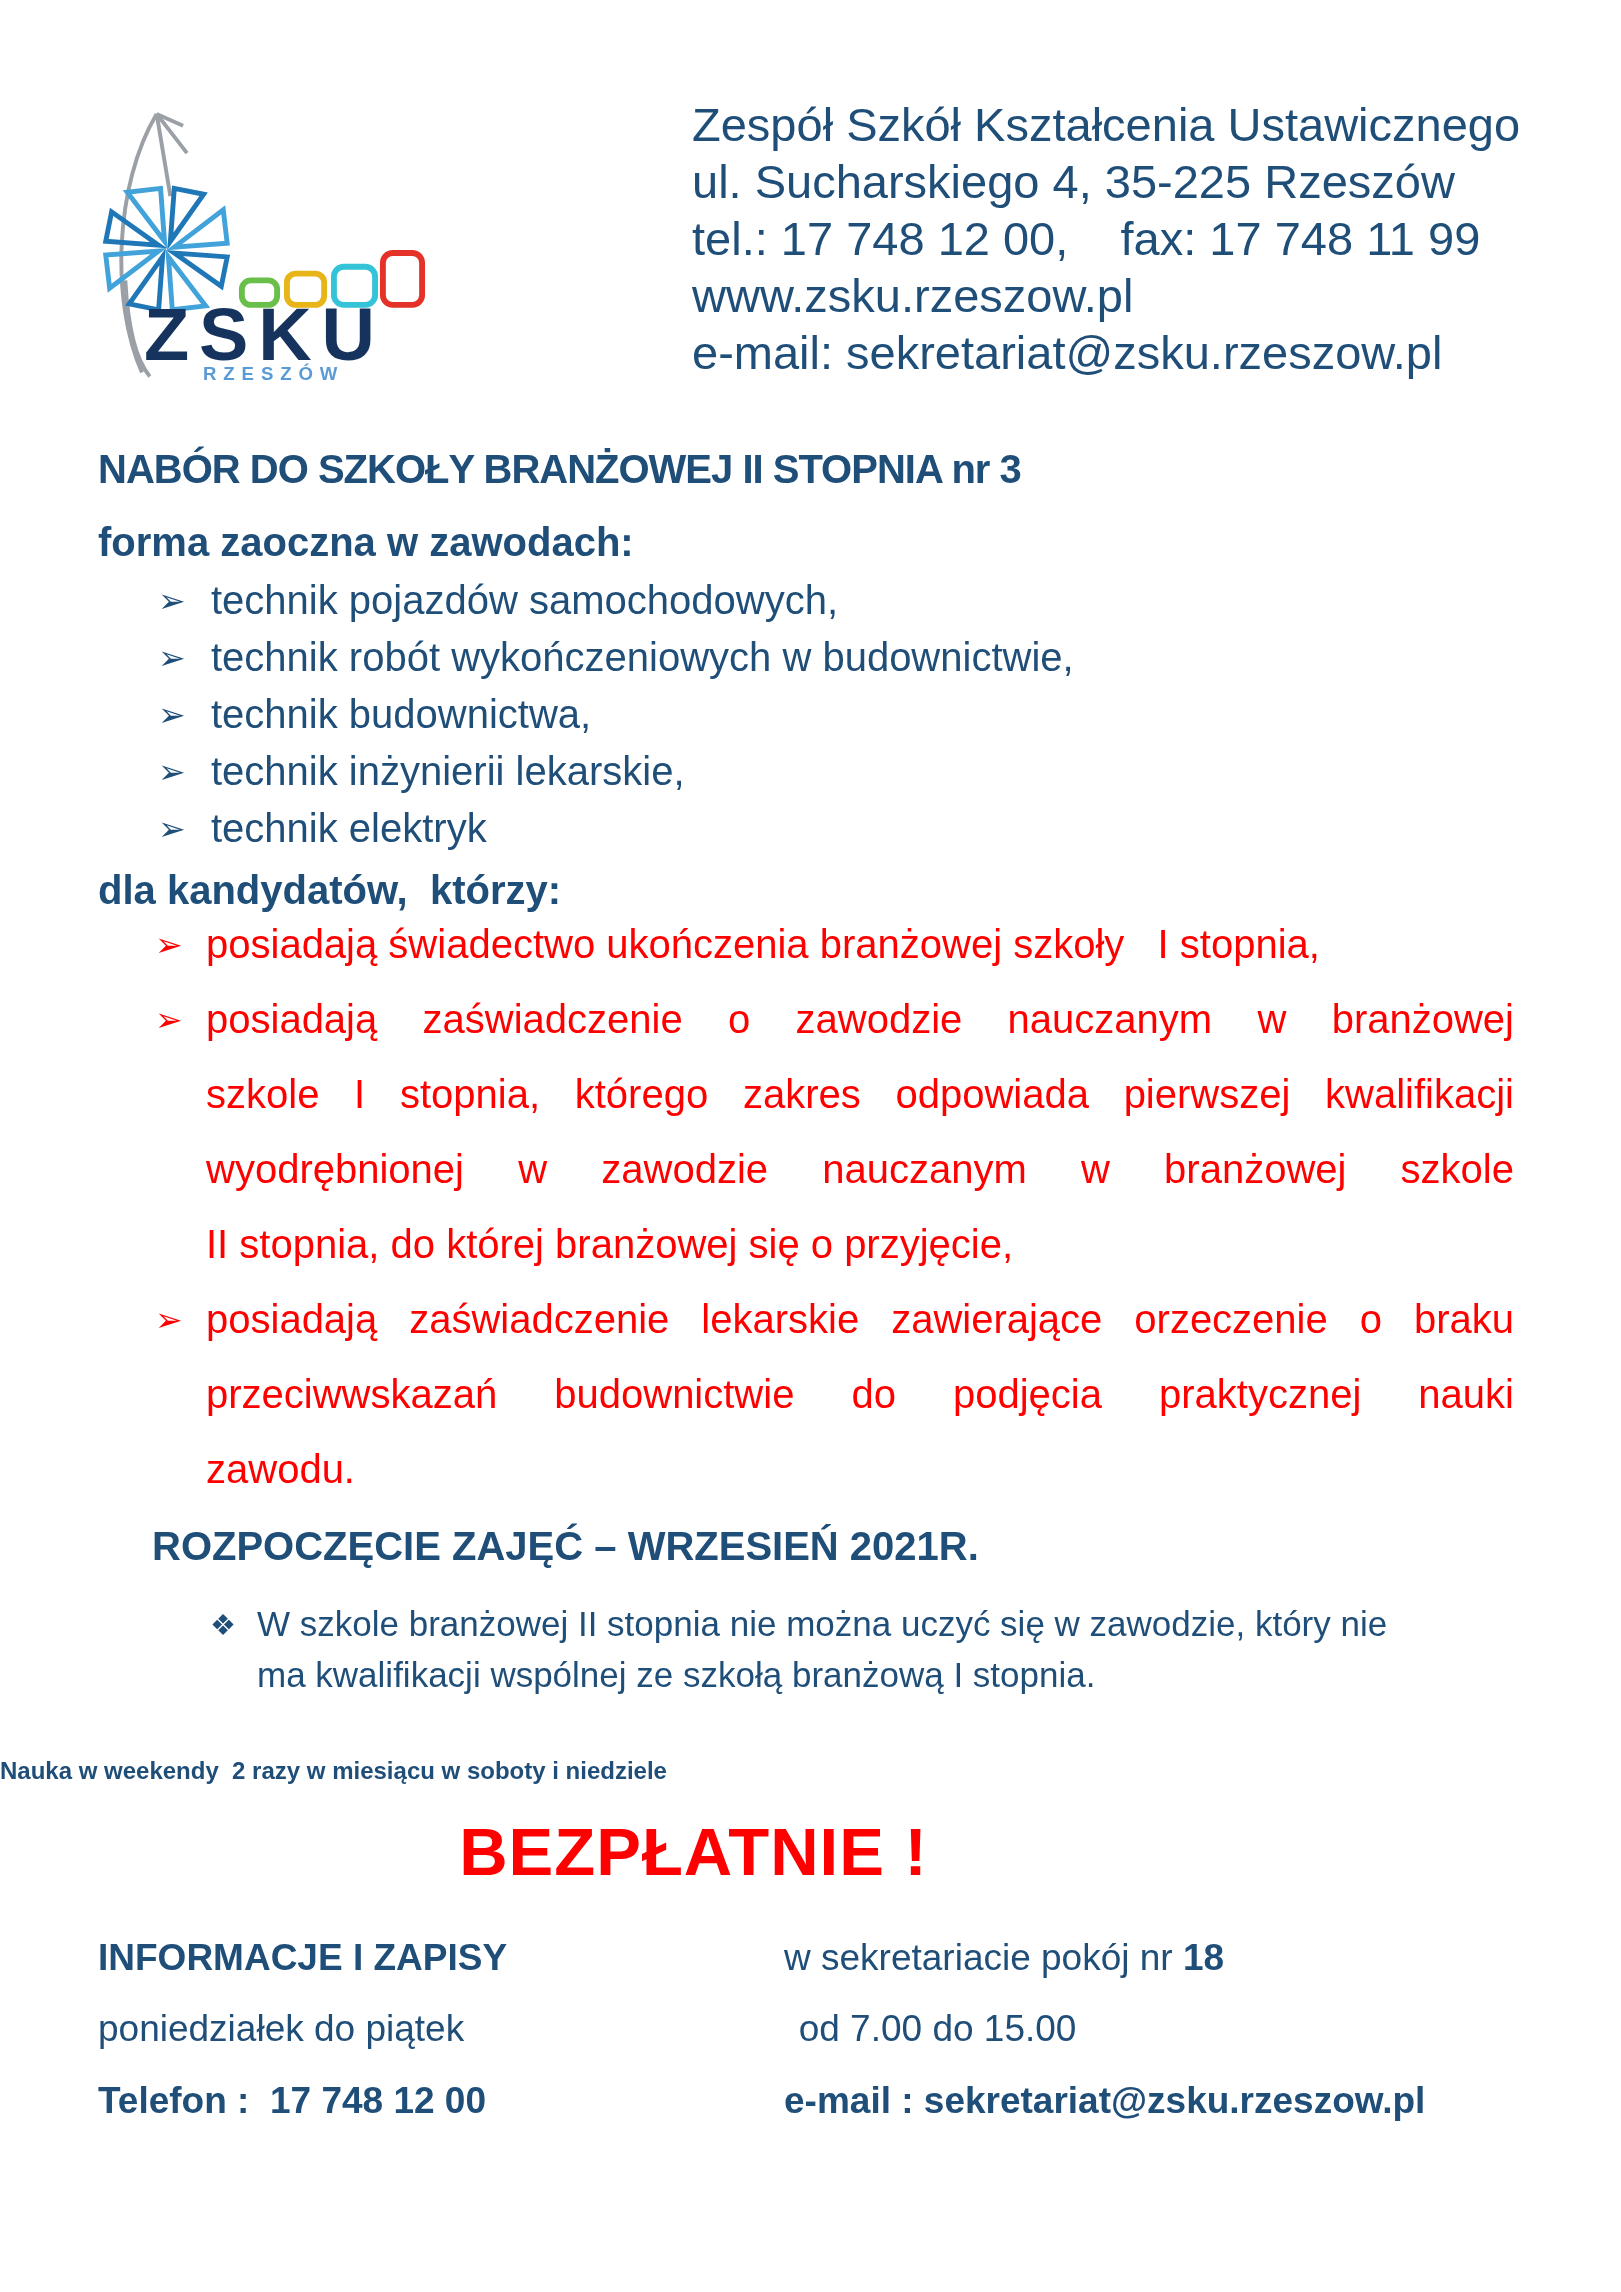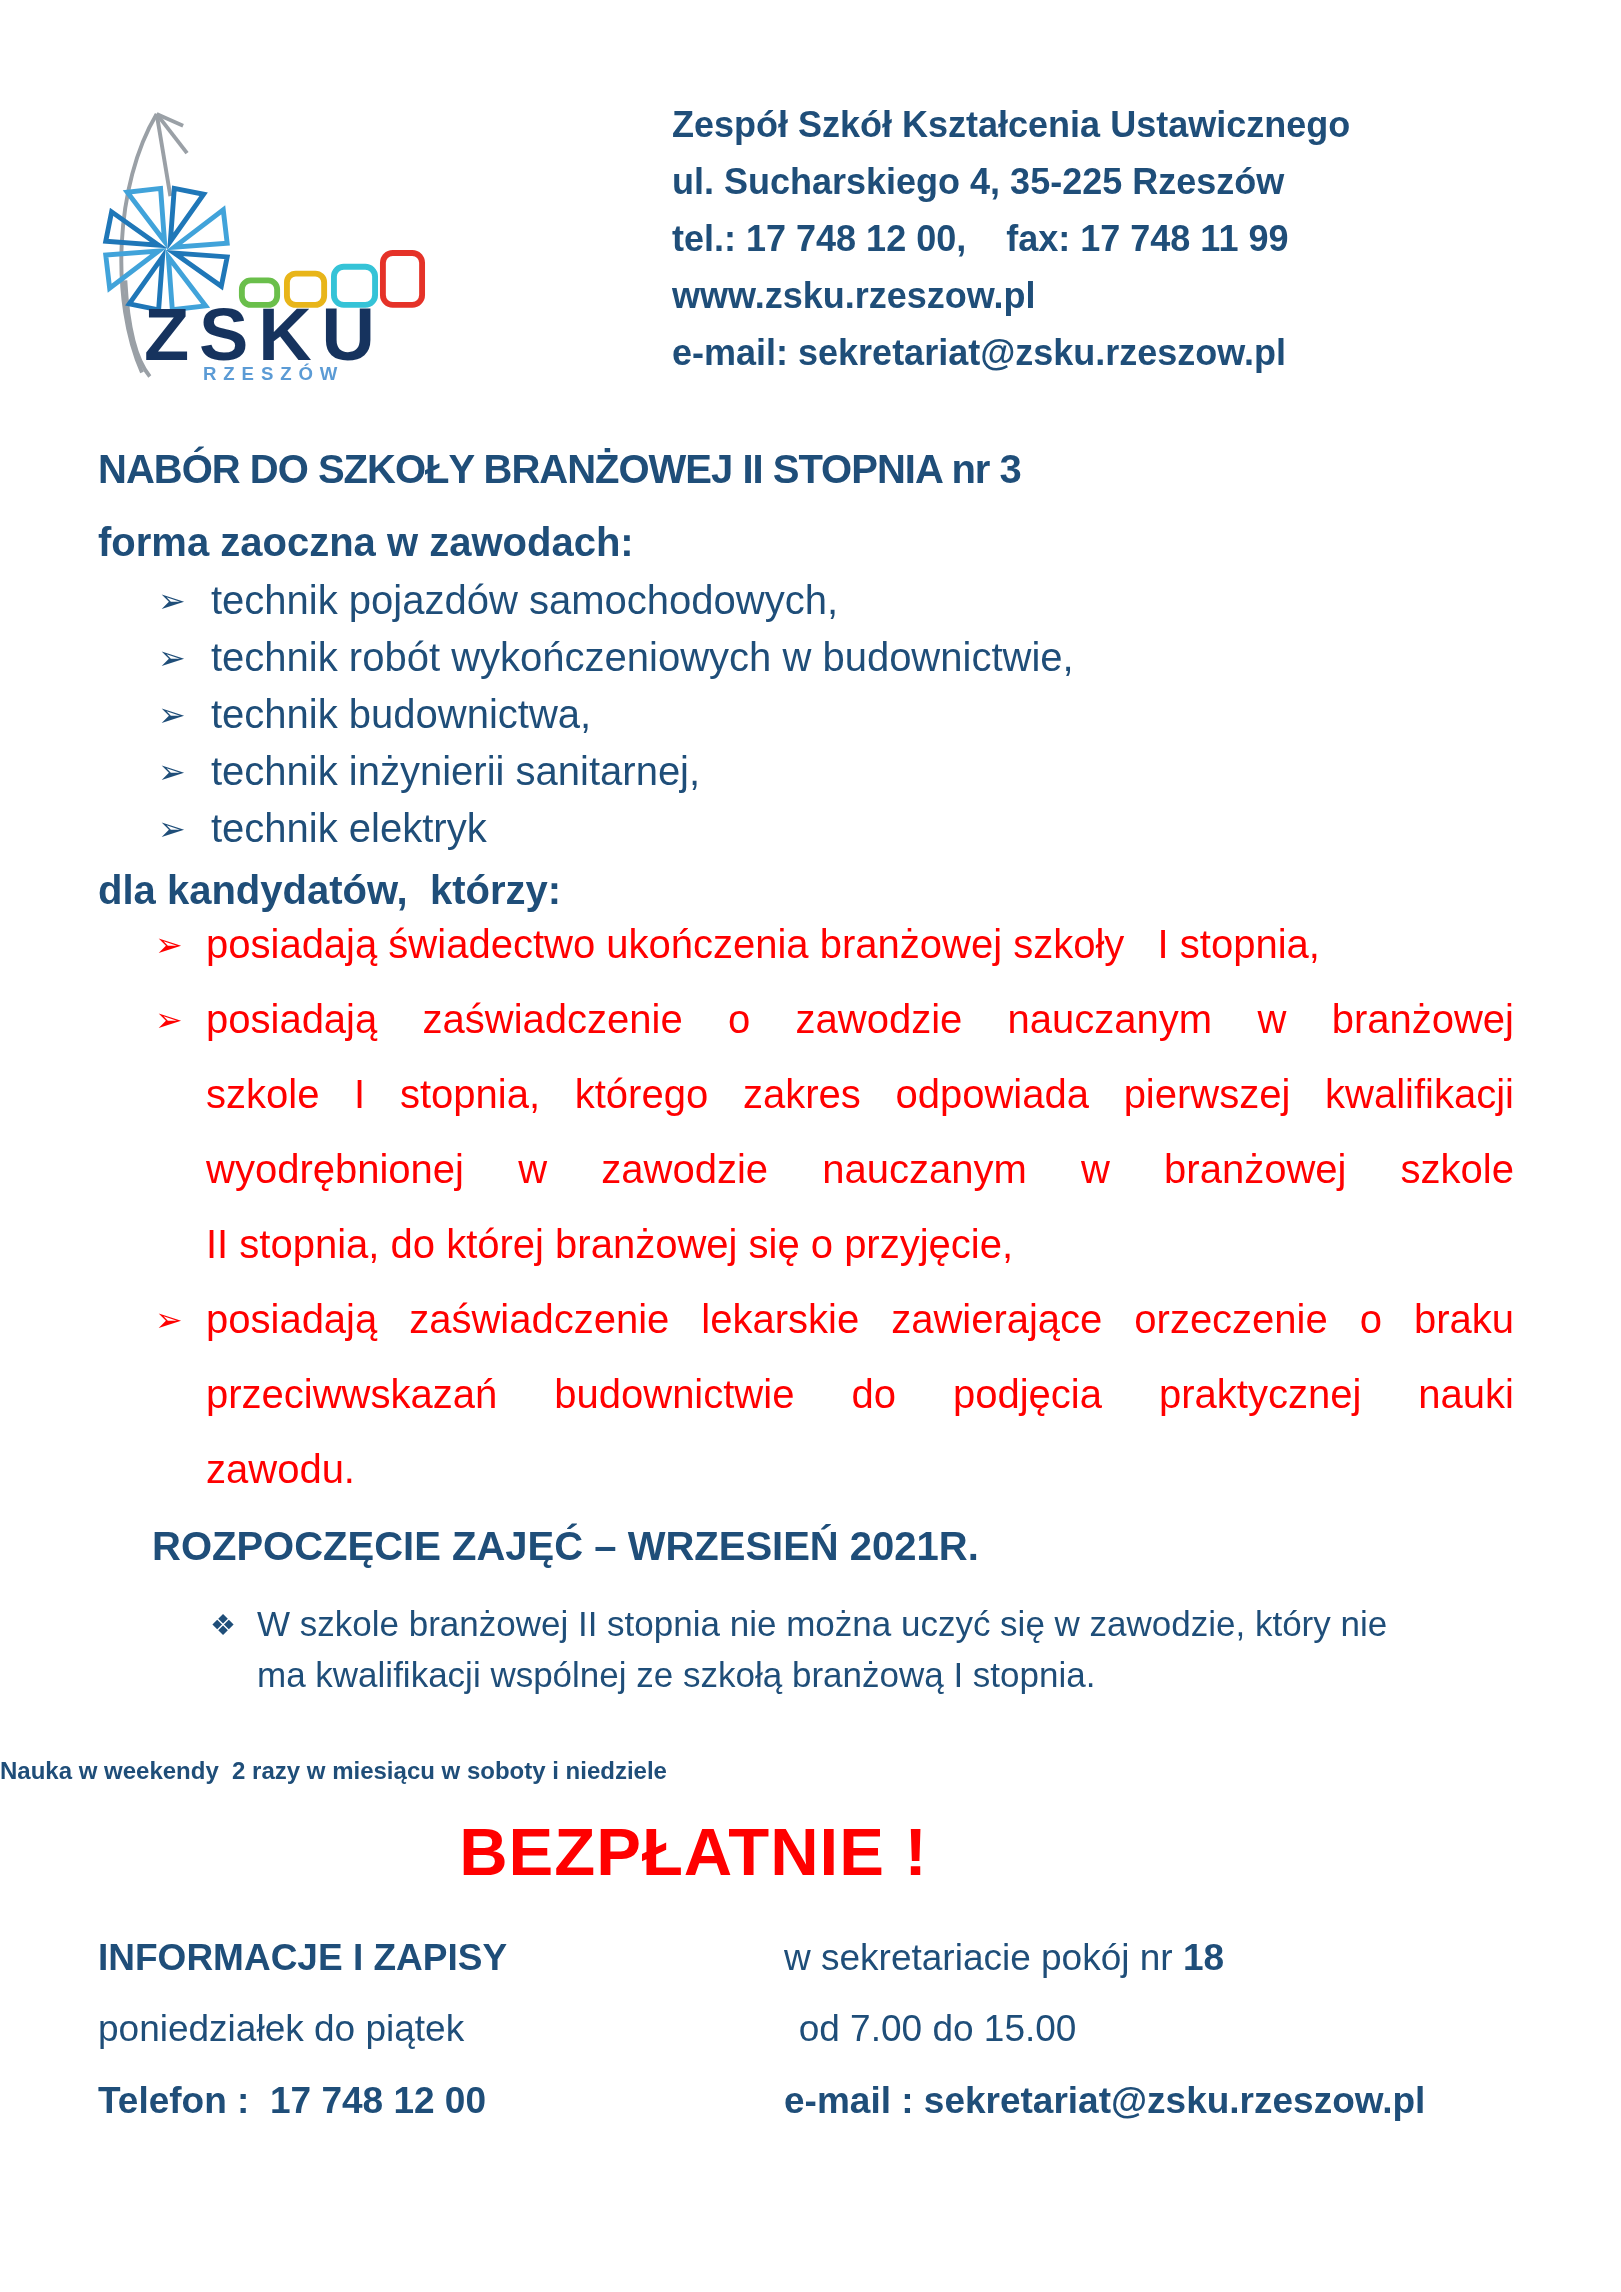--- a/index.html
+++ b/index.html
@@ -20,22 +20,22 @@
     font-size:74px;font-weight:bold;letter-spacing:9.8px;
     color:var(--logo-navy);line-height:1;
   }
   .logo-city{
     position:absolute;left:110px;top:259px;
     font-size:18.6px;font-weight:bold;letter-spacing:6.9px;
     color:var(--logo-blue);line-height:1;
   }
   
   .header-block{
-    position:absolute;left:672px;top:96px;width:843px;
-    font-weight:bold;font-size:36px;line-height:57px;
+    position:absolute;left:692px;top:96px;width:843px;
+    font-weight:normal;font-size:47px;line-height:57px;
   }
   
   .doc-title{
     position:absolute;left:98px;top:439px;width:1431px;
     font-size:40px;font-weight:bold;letter-spacing:-1px;line-height:61px;
   }
   .doc-subtitle{
     position:absolute;left:98px;top:518px;
     font-size:40px;font-weight:bold;line-height:49px;
   }
@@ -157,21 +157,21 @@
     <div class="prof-item">
       <span class="bullet">➢</span>
       <span>technik robót wykończeniowych w budownictwie,</span>
     </div>
     <div class="prof-item">
       <span class="bullet">➢</span>
       <span>technik budownictwa,</span>
     </div>
     <div class="prof-item">
       <span class="bullet">➢</span>
-      <span>technik inżynierii sanitarnej,</span>
+      <span>technik inżynierii lekarskie,</span>
     </div>
     <div class="prof-item">
       <span class="bullet">➢</span>
       <span>technik elektryk</span>
     </div>
   </div>
 
   <div class="candidates-heading pre">dla kandydatów,  którzy:</div>
 
   <div class="req-list">

